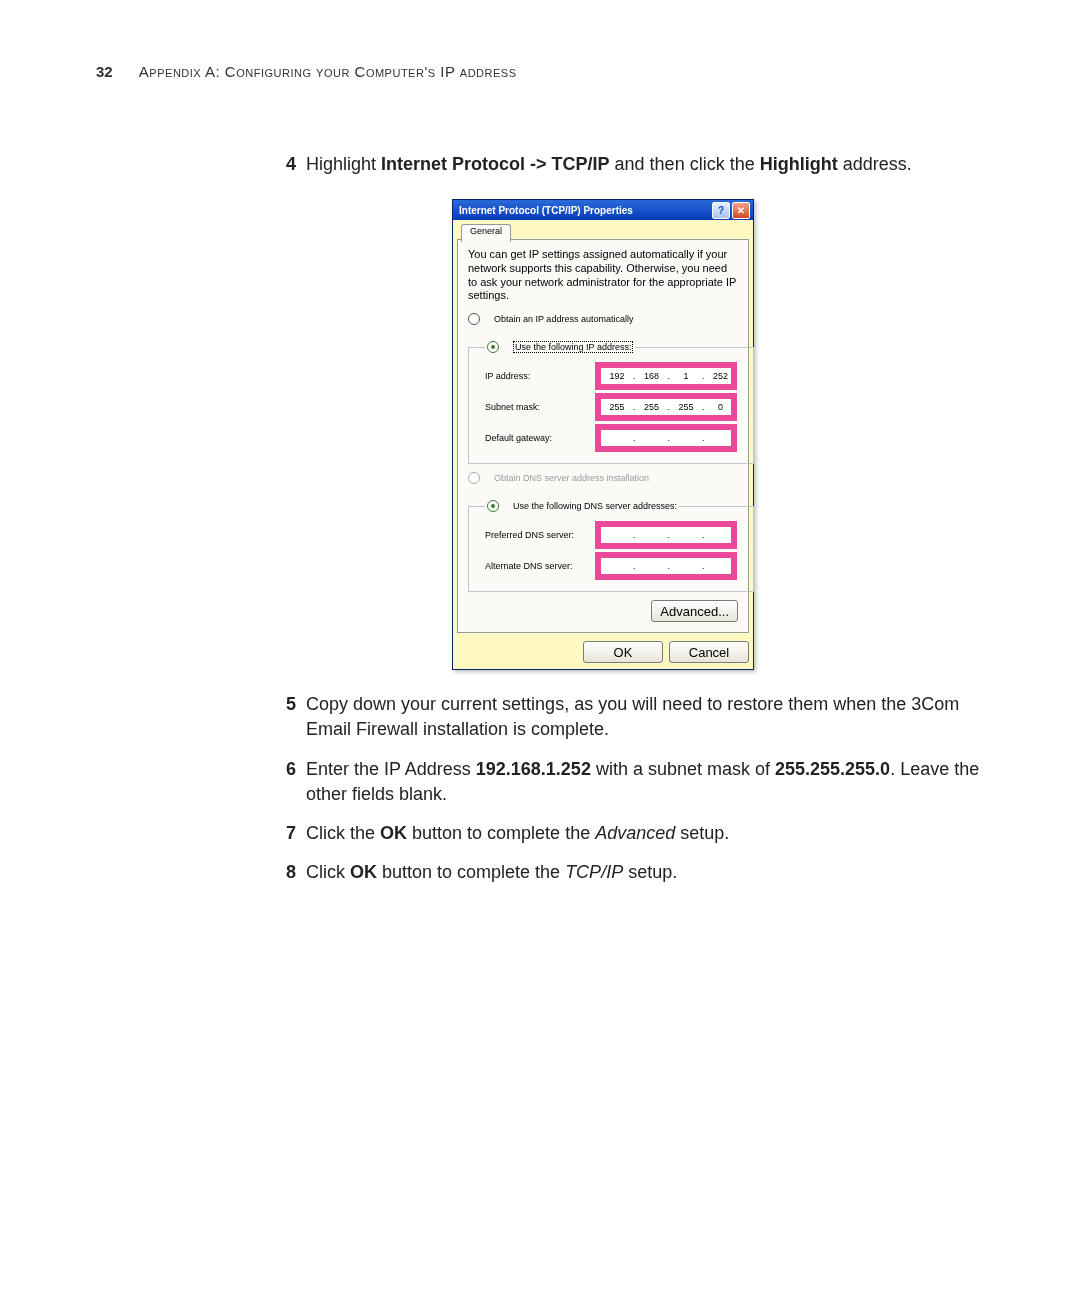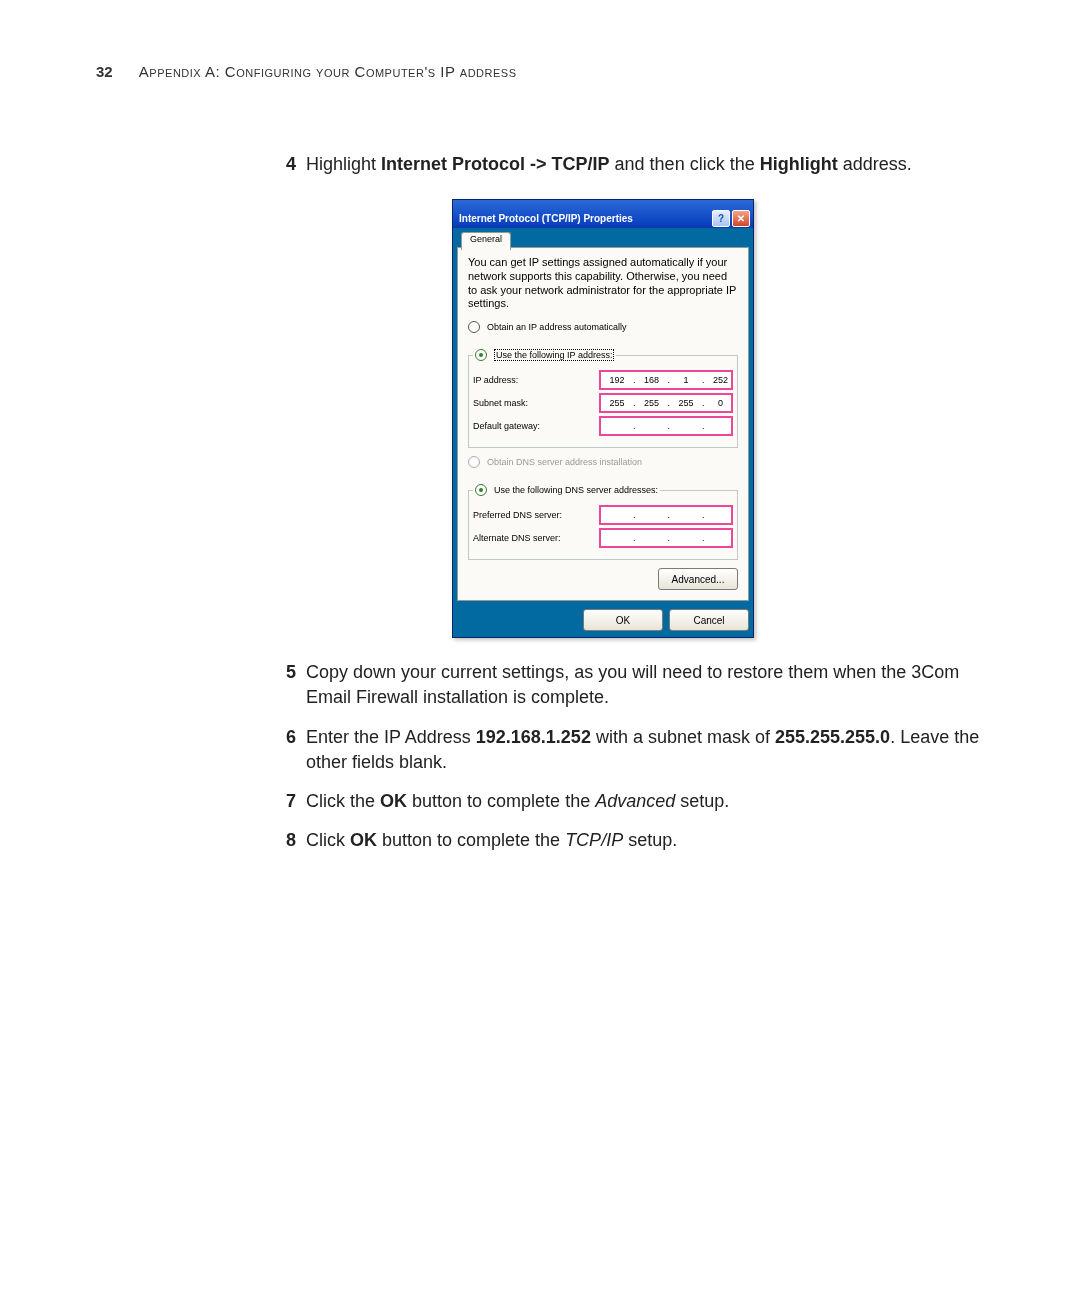--- a/index.html
+++ b/index.html
@@ -9,46 +9,46 @@
   .hdr .caps{font-variant:small-caps;letter-spacing:.5px}
   .body-col{position:absolute;left:270px;top:146px;width:720px}
   .step{display:flex;margin:6px 0 14px;font-size:18px;color:#222;line-height:1.4}
   .step .num{width:26px;text-align:right;margin-right:10px;font-weight:600}
   .step .txt{flex:1}
   .b{font-weight:700}
   .i{font-style:italic}
   
   .dlg-wrap{margin:22px 0 22px 182px}
   .dlg{width:300px;border:1px solid #0a246a;box-shadow:2px 2px 4px rgba(0,0,0,.25);font-family:Tahoma,Arial,sans-serif;font-size:9px;color:#000;background:#ece9d8}
-  .titlebar{display:flex;align-items:center;justify-content:space-between;background:linear-gradient(to bottom,#2a6bd8 0%,#0a3fbf 90%,#073aa8 100%);color:#fff;height:20px;padding:8px 3px 0 6px;font-weight:bold;font-size:10px}
+  .titlebar{display:flex;align-items:center;justify-content:space-between;background:linear-gradient(to bottom,#2a6bd8 0%,#0a3fbf 90%,#073aa8 100%);color:#fff;height:20px;padding:0 3px 0 6px;font-weight:bold;font-size:10px}
   .titlebar .btns{display:flex;gap:2px}
   .tbtn{width:16px;height:15px;border:1px solid #fff;border-radius:2px;background:linear-gradient(to bottom,#c7dbff,#5f8fe0);display:flex;align-items:center;justify-content:center;font-size:10px;color:#fff;font-weight:bold}
   .tbtn.close{background:linear-gradient(to bottom,#f6a28a,#d24726);color:#fff}
   .tbtn.help{color:#1a4bbf;background:linear-gradient(to bottom,#e6efff,#a8c4ef)}
-  .dlg-body{background:#0369a1;padding:2px 4px 6px}
+  .dlg-body{background:#fef9c3;padding:2px 4px 6px}
   .tabstrip{height:18px;position:relative}
   .tab{position:absolute;left:4px;top:2px;height:16px;padding:1px 8px 0;background:#fbfaf7;border:1px solid #919b9c;border-bottom:none;border-radius:3px 3px 0 0;font-size:9px}
   .tabpanel{border:1px solid #919b9c;background:#fbfaf7;padding:8px 10px 10px;margin-top:-1px}
   .explain{font-size:11px;line-height:1.25;margin-bottom:10px}
-  .radio-row{display:flex;align-items:center;gap:7px;font-size:9px;margin:4px 0}
+  .radio-row{display:flex;align-items:center;gap:14px;font-size:9px;margin:4px 0}
   .radio{width:10px;height:10px;border:1px solid #555;border-radius:50%;background:#fff;display:inline-flex;align-items:center;justify-content:center}
   .radio.sel::after{content:"";width:4px;height:4px;border-radius:50%;background:#3a7b2c}
   .radio.sel{border-color:#3a7b2c}
   .radio.dis{border-color:#aaa}
   .dotted-focus{border:1px dotted #000;padding:0 1px}
-  fieldset.grp{border:1px solid #c0c7c9;margin:16px 0 8px;padding:6px 4px 8px}
+  fieldset.grp{border:1px solid #c0c7c9;margin:16px 0 8px;padding:6px 16px 8px}
   fieldset.grp legend{padding:0 2px}
   .fld{display:flex;align-items:center;justify-content:space-between;margin:3px 0;font-size:9px}
   .fld .lab{flex:0 0 110px}
-  .ipbox{display:flex;align-items:center;border:2px solid #ec4899;background:#fff;height:16px;width:130px}
+  .ipbox{display:flex;align-items:center;border:6px solid #ec4899;background:#fff;height:16px;width:130px}
   .ipbox .oct{width:28px;text-align:center;border:none;font-size:9px;height:14px;outline:none;background:transparent;font-family:Tahoma,Arial,sans-serif}
   .ipbox .dot{padding:0 0 1px;font-size:9px}
   .dis-text{color:#9a9a9a}
   .btnrow{display:flex;justify-content:flex-end;gap:6px;margin-top:8px}
-  .winbtn{min-width:62px;height:20px;border:1px solid #7a7a7a;border-radius:3px;background:linear-gradient(to bottom,#fff,#e7e4d8);font-size:10px;font-family:Tahoma,Arial,sans-serif;padding:0 8px;display:inline-flex;align-items:center;justify-content:center}
+  .winbtn{min-width:62px;height:20px;border:1px solid #7a7a7a;border-radius:3px;background:linear-gradient(to bottom,#fff,#e7e4d8);font-size:13px;font-family:Tahoma,Arial,sans-serif;padding:0 8px;display:inline-flex;align-items:center;justify-content:center}
   .advrow{display:flex;justify-content:flex-end;margin-top:6px}
 </style>
 </head>
 <body>
 <div class="page">
 
 <div class="hdr">
   <span class="pgnum">32</span>
   <span class="caps">Appendix A: Configuring your Computer's IP address</span>
 </div>

